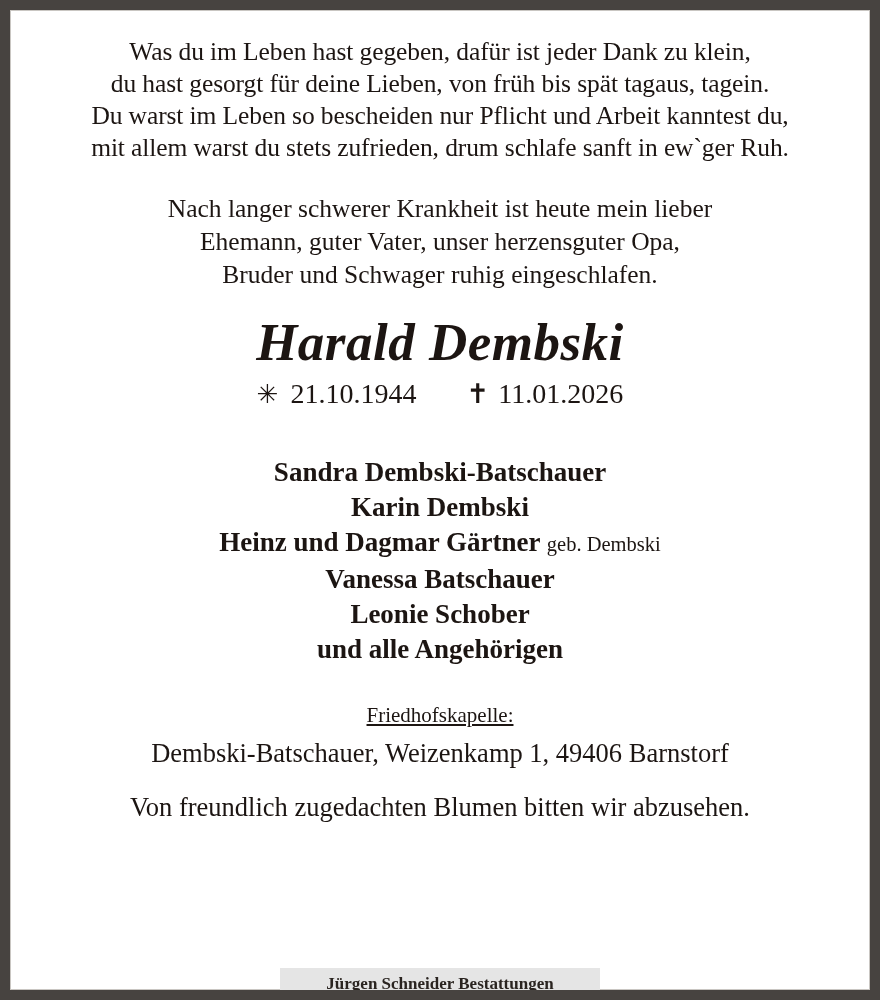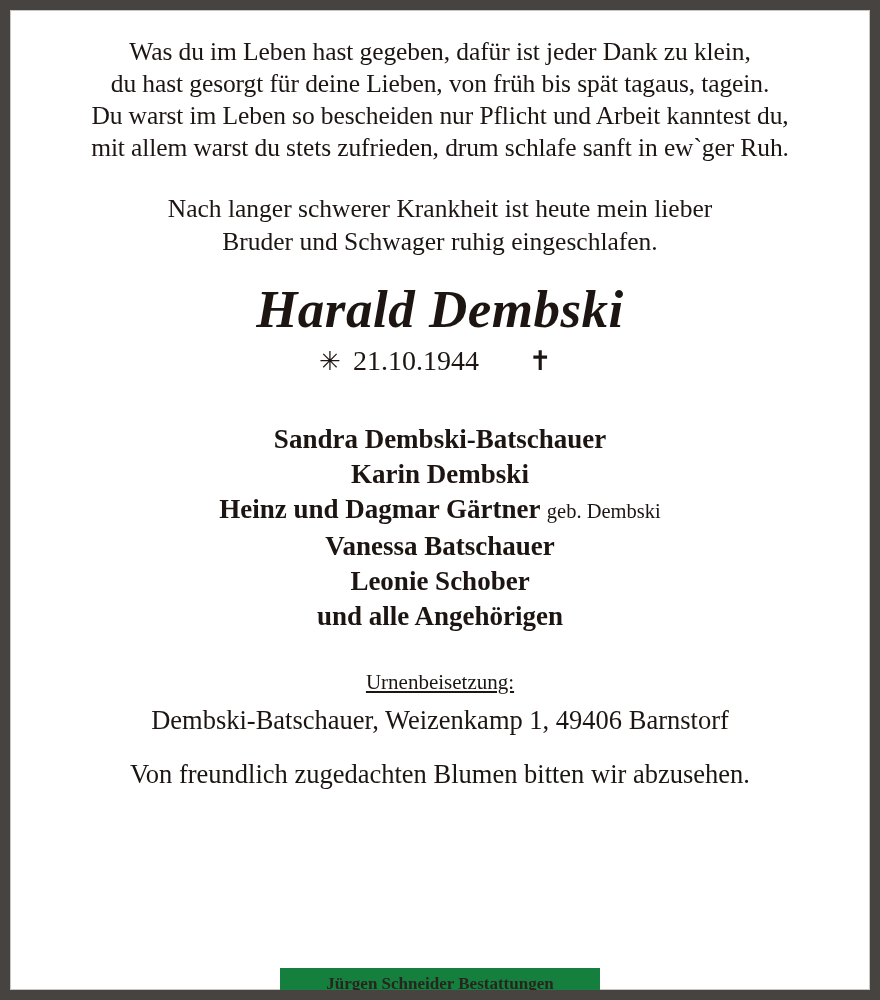--- a/index.html
+++ b/index.html
@@ -151,21 +151,21 @@
   }
 
   
   .footer-plate {
     position: absolute;
     left: 50%;
     transform: translateX(-50%);
     bottom: -10px;
     width: 320px;
     height: 32px;
-    background: #15803d;
+    background: #e5e5e5;
     display: flex;
     align-items: center;
     justify-content: center;
     z-index: 3;
   }
   .footer-plate .undertaker {
     font-size: 17px;
     line-height: 20px;
     color: #2a2420;
     font-weight: bold;
@@ -182,32 +182,34 @@
 
     <div class="poem">
       <div class="line">Was du im Leben hast gegeben, dafür ist jeder Dank zu klein,</div>
       <div class="line">du hast gesorgt für deine Lieben, von früh bis spät tagaus, tagein.</div>
       <div class="line">Du warst im Leben so bescheiden nur Pflicht und Arbeit kanntest du,</div>
       <div class="line">mit allem warst du stets zufrieden, drum schlafe sanft in ew`ger Ruh.</div>
     </div>
 
     <div class="announcement">
       <div class="line">Nach langer schwerer Krankheit ist heute mein lieber</div>
+      <div class="line">Ehemann, guter Vater, unser herzensguter Opa,</div>
       <div class="line">Bruder und Schwager ruhig eingeschlafen.</div>
     </div>
 
     <div class="name-block">
       <div class="deceased-name">Harald Dembski</div>
       <div class="dates">
         <span class="date-group birth">
           <span class="sym">✳</span>
           <span>21.10.1944</span>
         </span>
         <span class="date-group death">
           <span class="sym cross">✝</span>
+          <span>11.01.2026</span>
         </span>
       </div>
     </div>
 
     <div class="mourners">
       <div class="mourner">
         <span>Sandra Dembski-Batschauer</span>
       </div>
       <div class="mourner">
         <span>Karin Dembski</span>
@@ -221,21 +223,21 @@
       </div>
       <div class="mourner">
         <span>Leonie Schober</span>
       </div>
       <div class="mourner">
         <span>und alle Angehörigen</span>
       </div>
     </div>
 
     <div class="address-block">
-      <div class="address-label">Urnenbeisetzung:</div>
+      <div class="address-label">Friedhofskapelle:</div>
       <div class="address-line">Dembski-Batschauer, Weizenkamp 1, 49406 Barnstorf</div>
     </div>
 
 
     <div class="flowers">Von freundlich zugedachten Blumen bitten wir abzusehen.</div>
 
   </div>
 
   <div class="footer-plate">
     <span class="undertaker">Jürgen Schneider Bestattungen</span>

